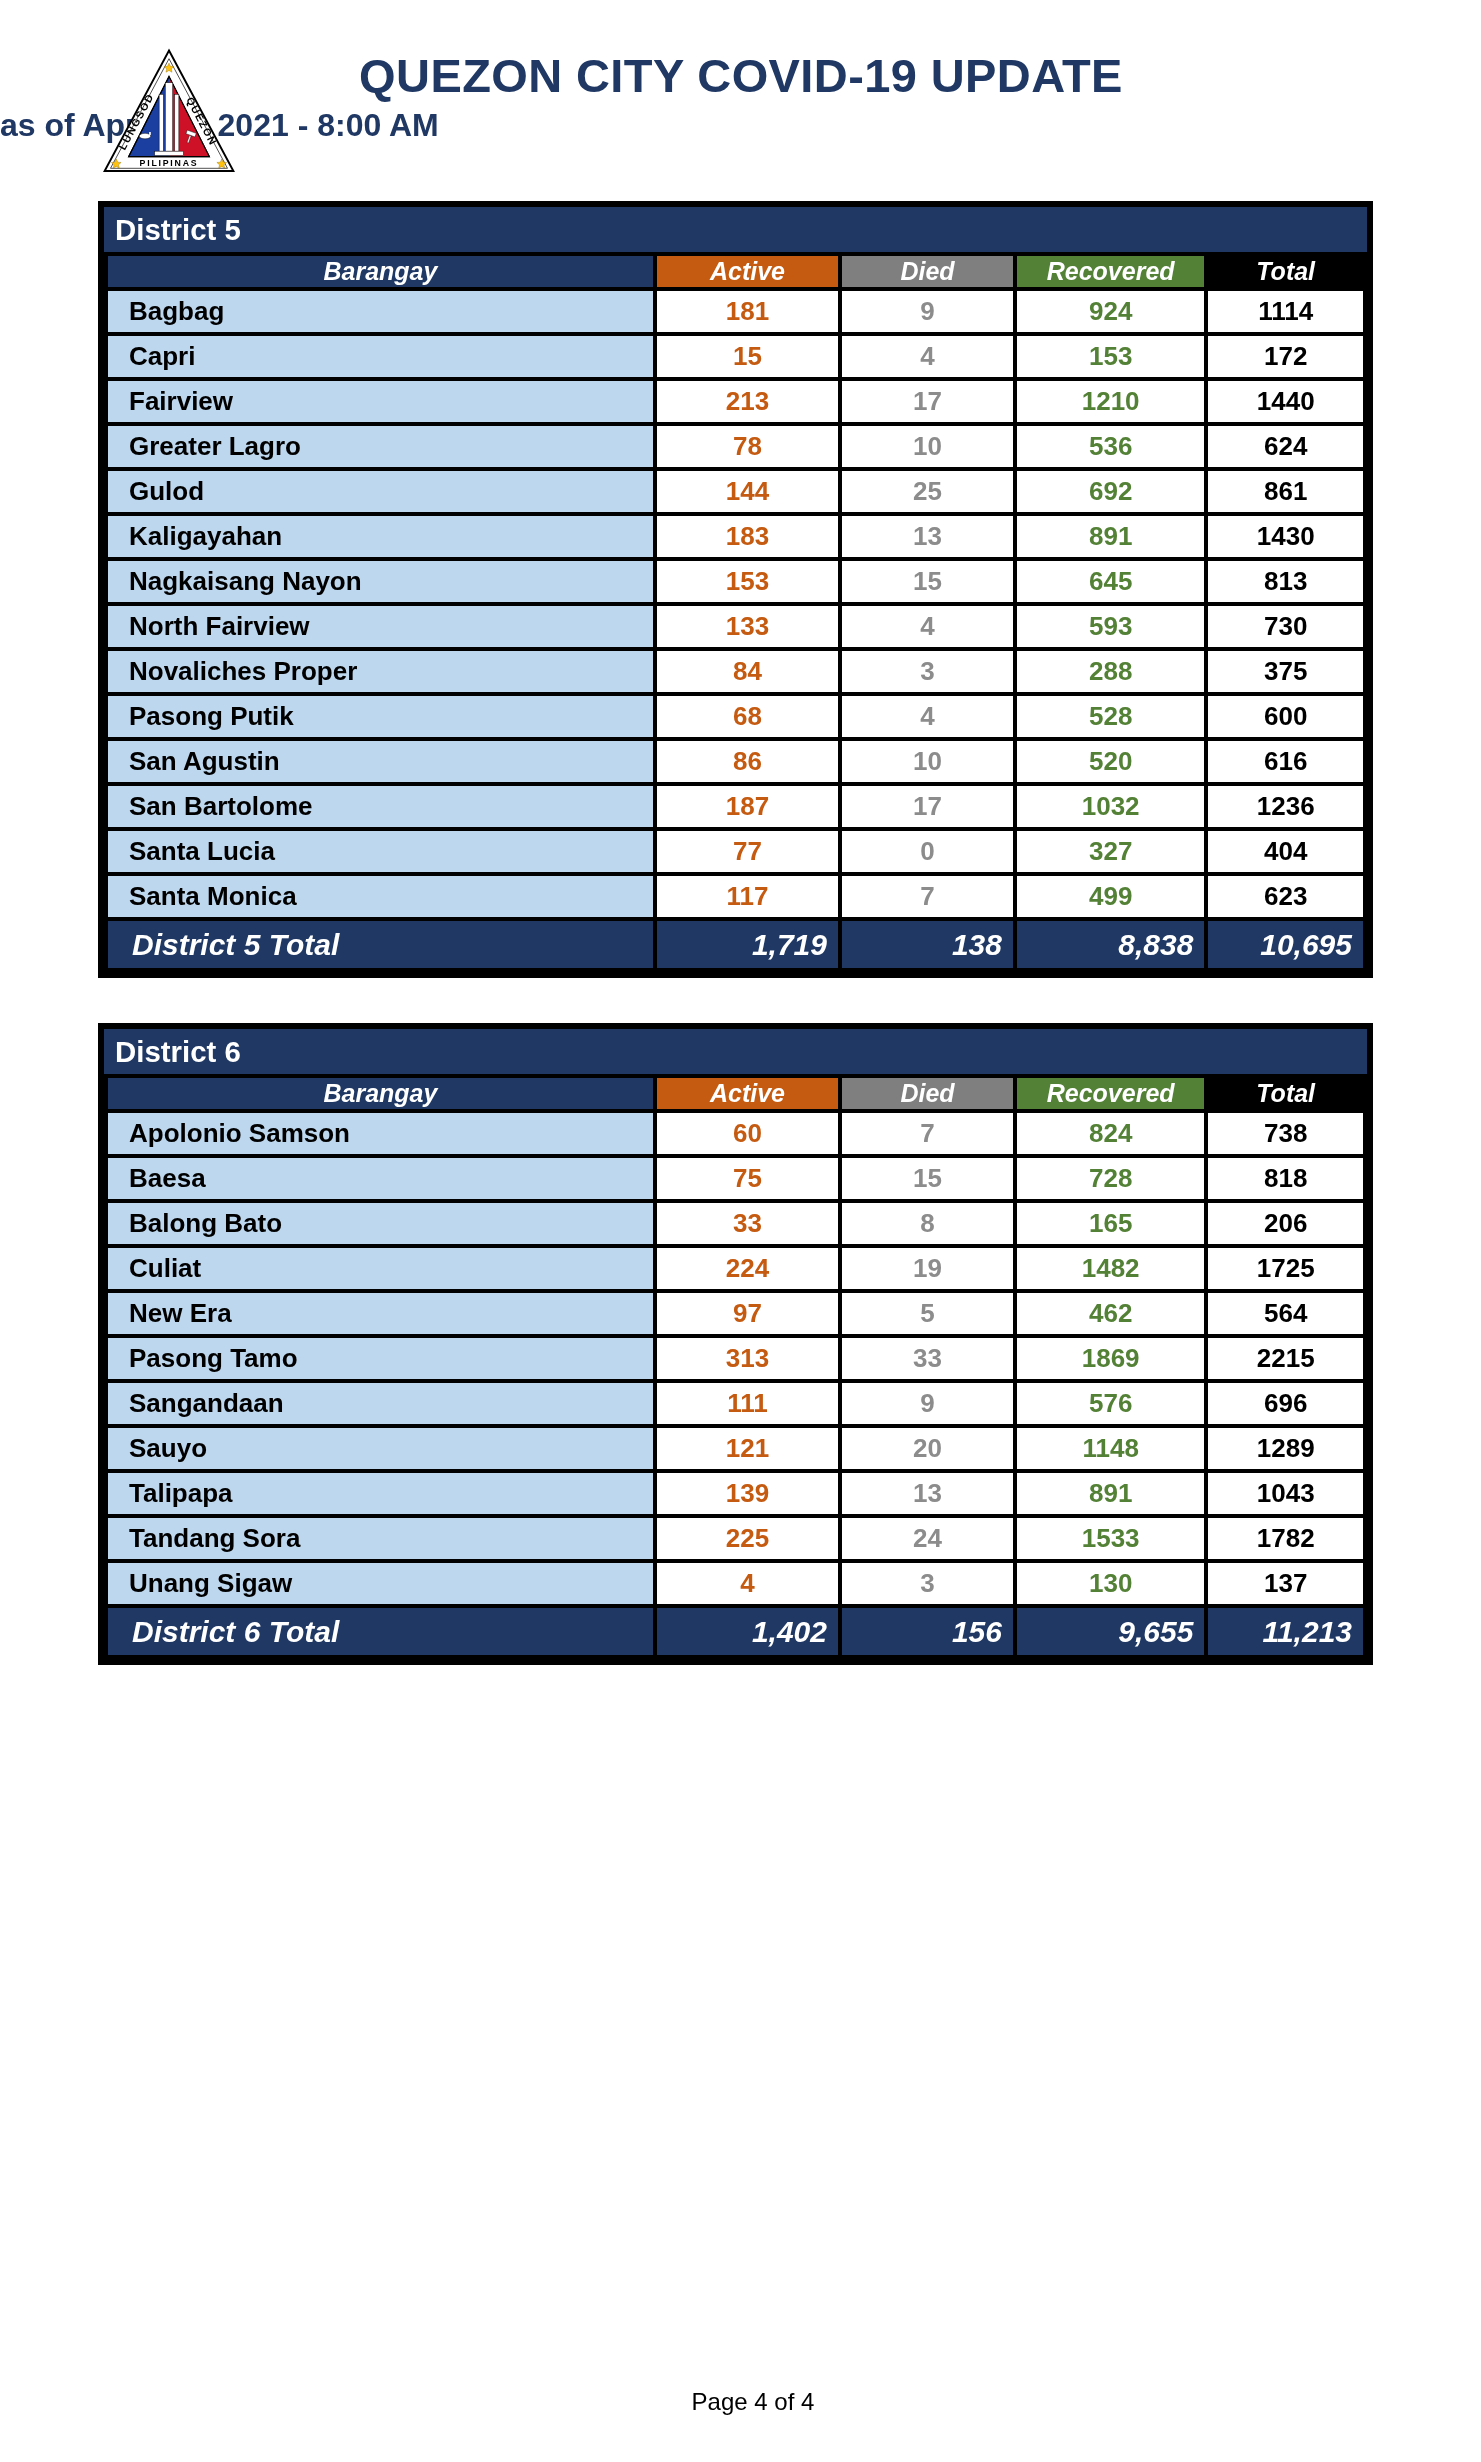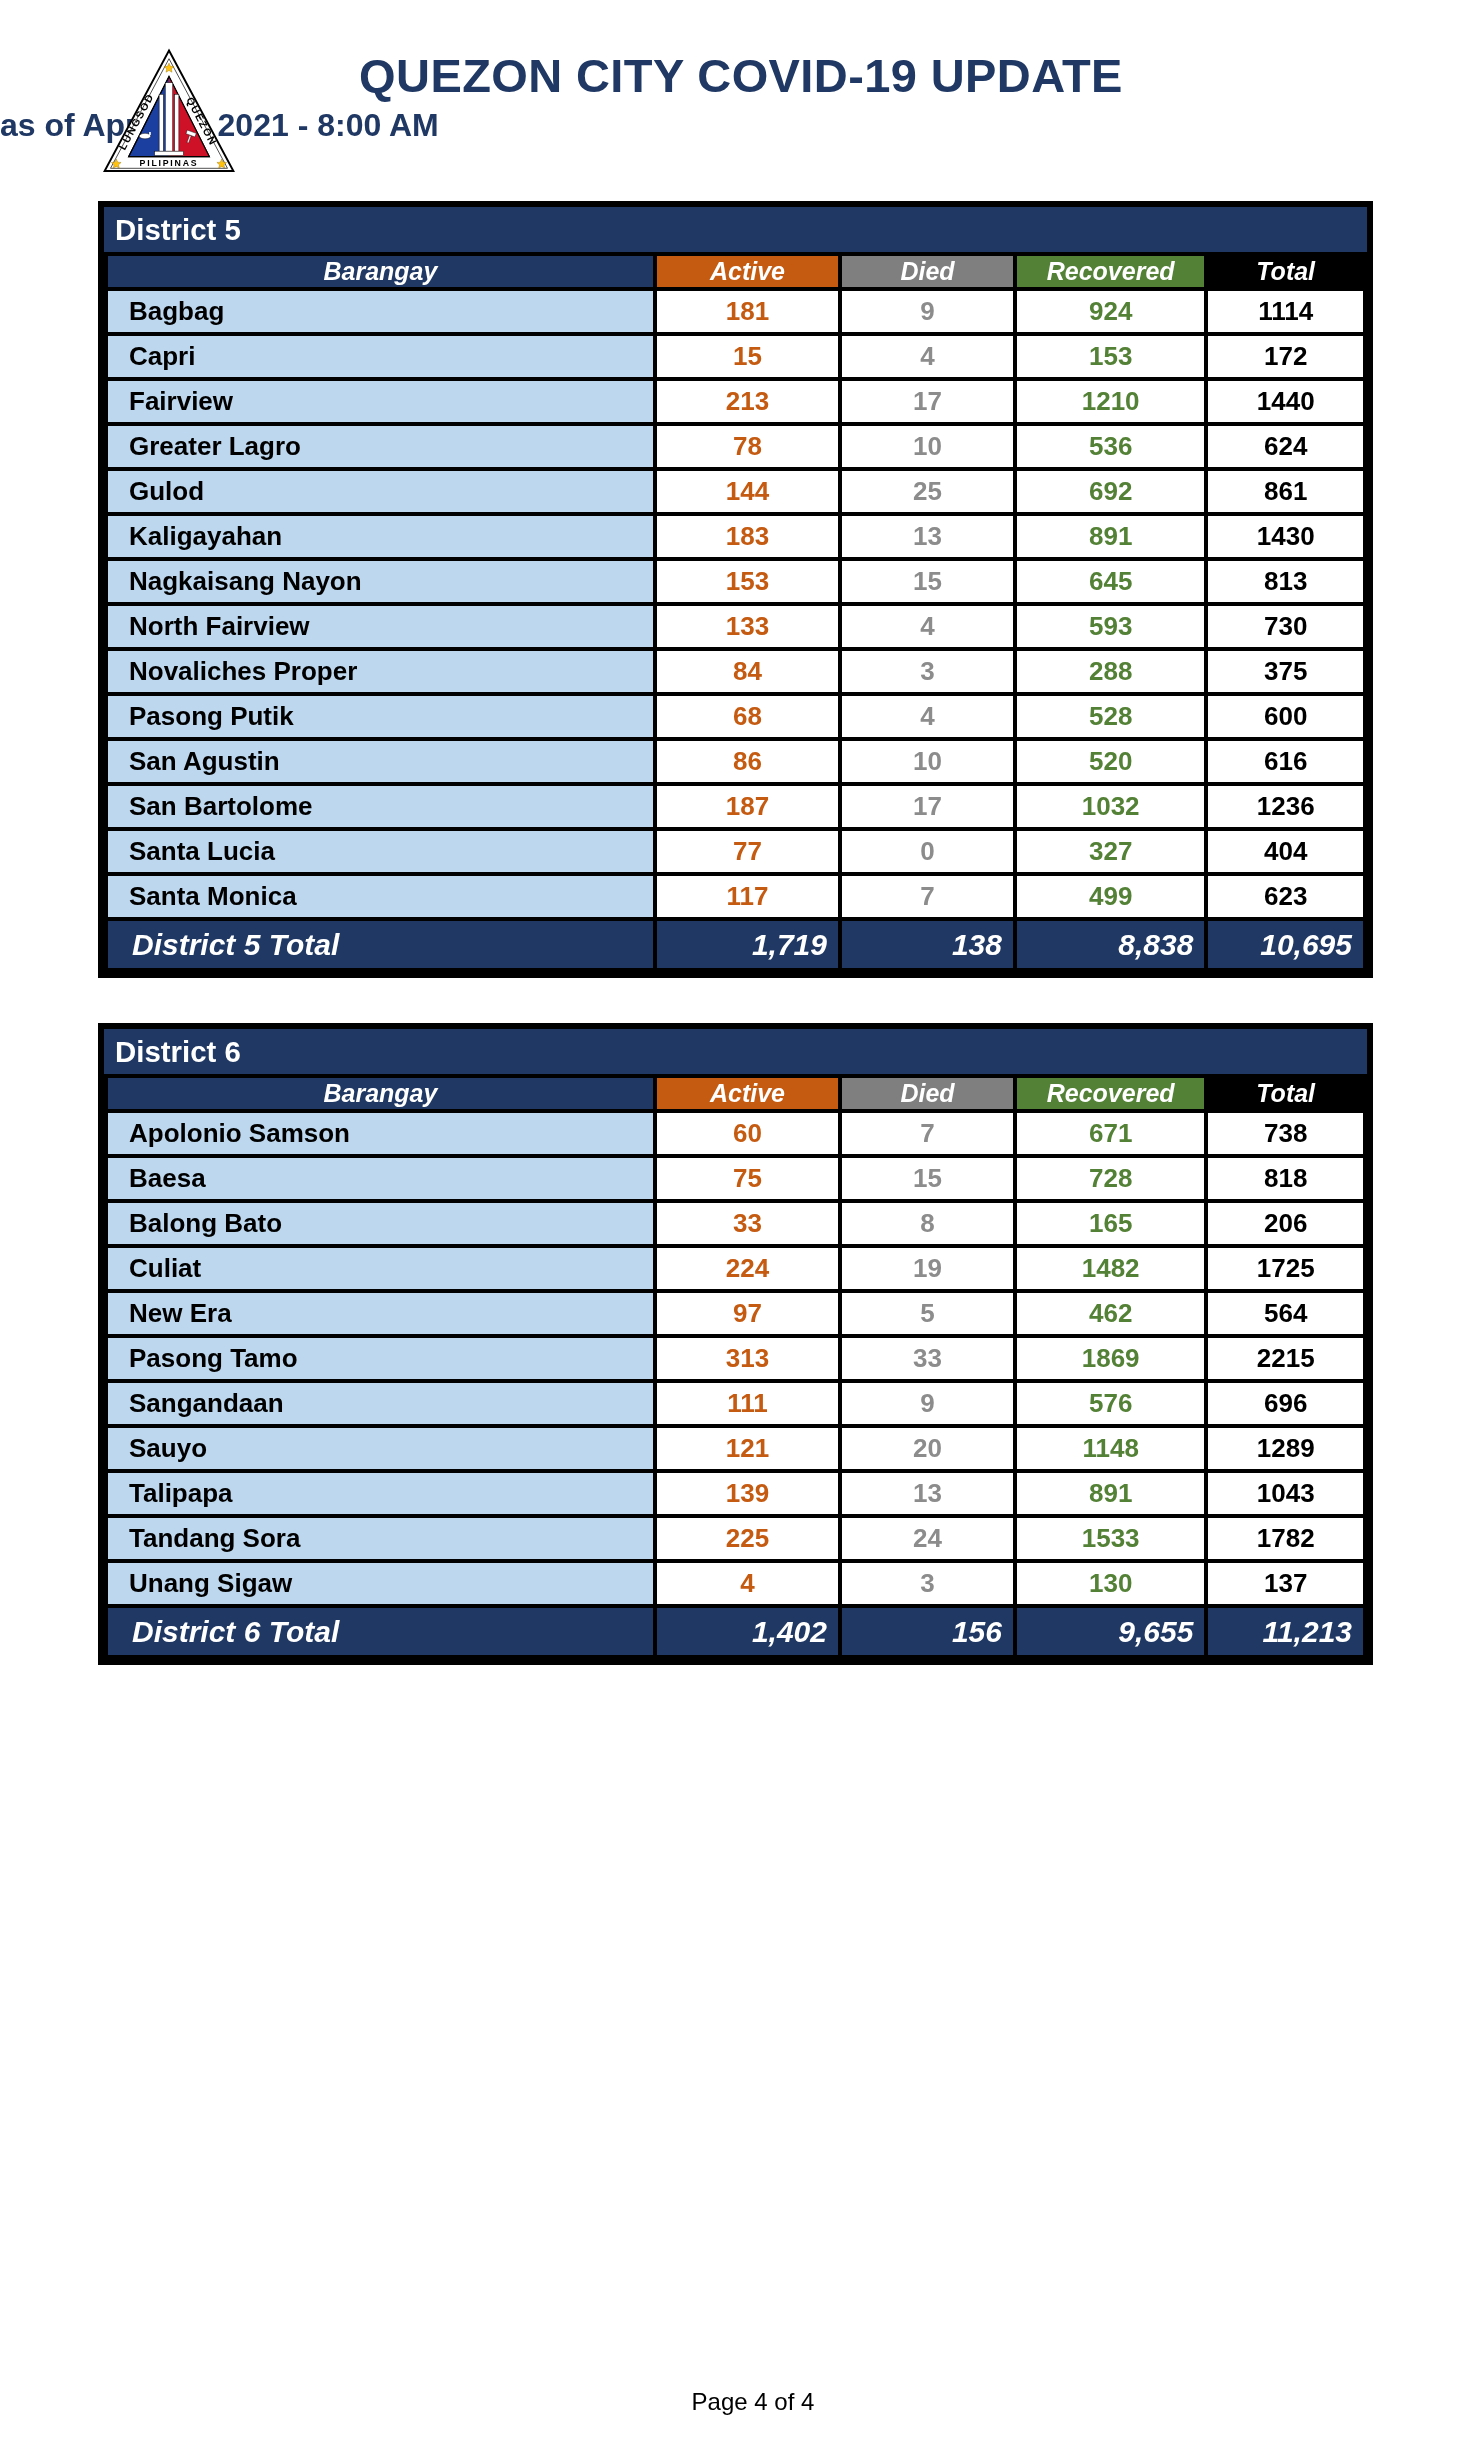--- a/index.html
+++ b/index.html
@@ -252,21 +252,21 @@
             <th class="h-died">Died</th>
             <th class="h-recovered">Recovered</th>
             <th class="h-total">Total</th>
           </tr>
         </thead>
         <tbody>
           <tr>
             <td class="c-name">Apolonio Samson</td>
             <td class="c-active">60</td>
             <td class="c-died">7</td>
-            <td class="c-recovered">671</td>
+            <td class="c-recovered">824</td>
             <td class="c-total">738</td>
           </tr>
           <tr>
             <td class="c-name">Baesa</td>
             <td class="c-active">75</td>
             <td class="c-died">15</td>
             <td class="c-recovered">728</td>
             <td class="c-total">818</td>
           </tr>
           <tr>

